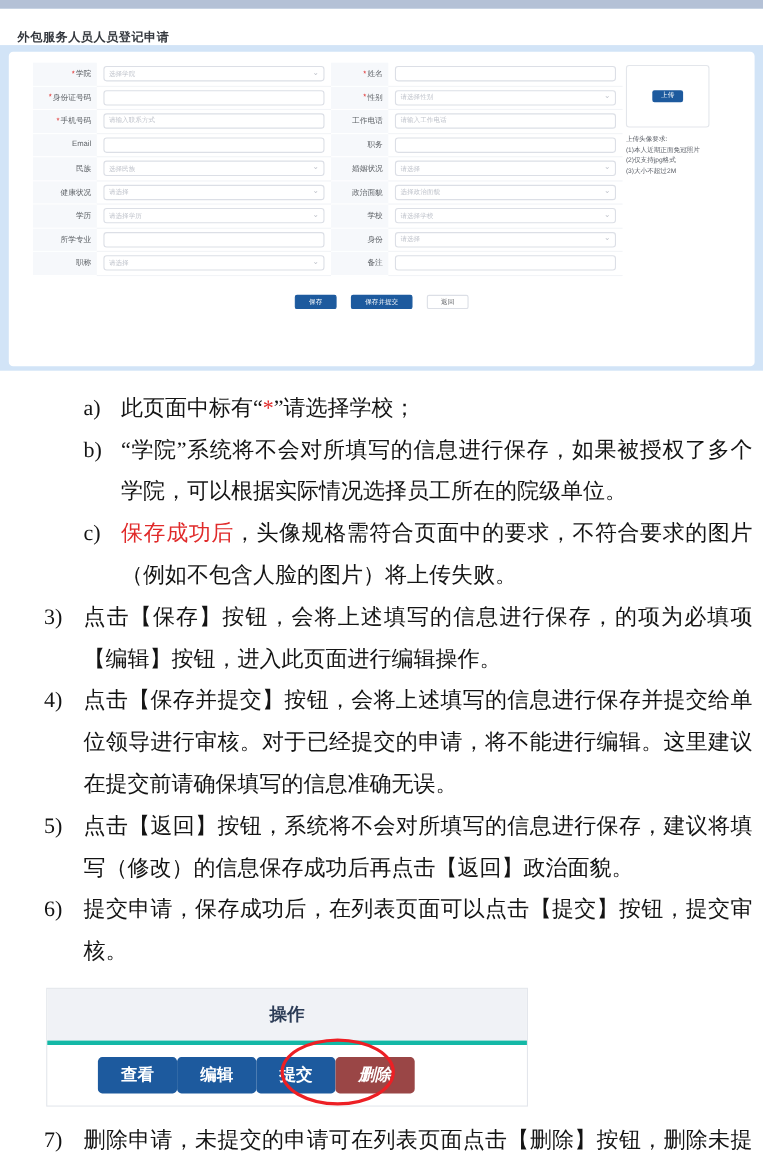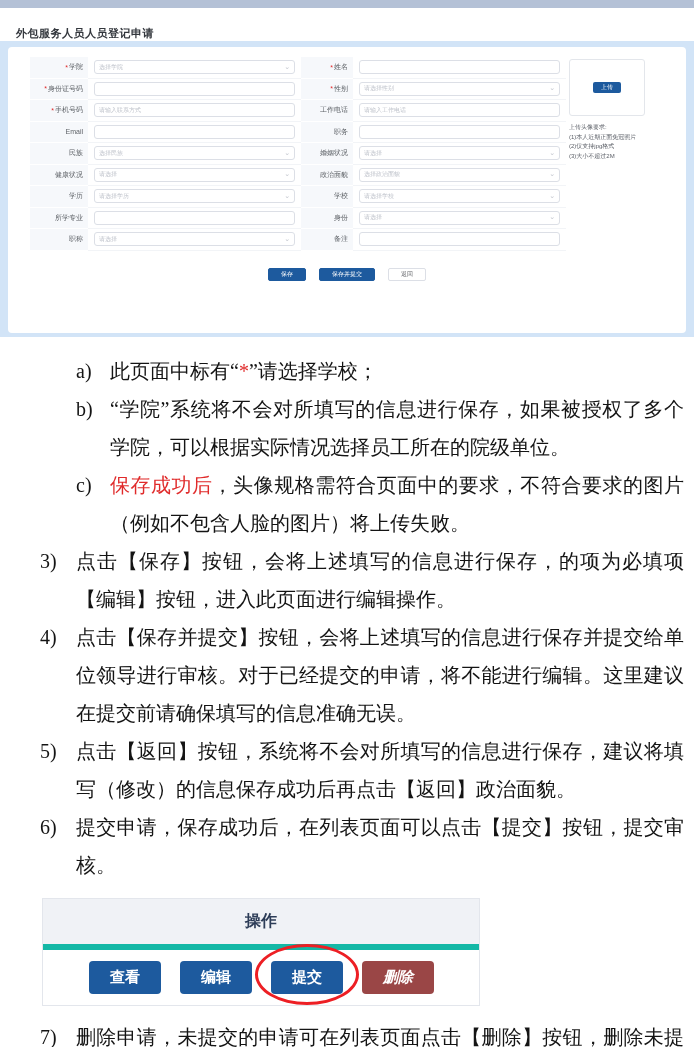--- a/index.html
+++ b/index.html
@@ -50,24 +50,24 @@
   .instr.number { margin-left:40px; }
   .instr.number .marker { width:36px; }
   .instr .body { flex:1; text-align:justify; }
   .instr .red { color:#e02a2a; }
   #instr-top { margin-top:15px; }
   #instr-bottom { margin-top:12px; }
 
   
   .op-panel { position:relative; margin:14px 0 0 42px; width:438px;
     border:1px solid #e3e6ec; background:#fff; }
-  .op-header { height:51px; background:#f0f2f6; border-bottom:6px solid #14b8a6;
+  .op-header { height:51px; background:#f0f2f6; border-bottom:4px solid #14b8a6;
     display:flex; align-items:center; justify-content:center;
     font-size:16px; font-weight:bold; color:#2c3c57; }
-  .op-body { height:55px; display:flex; align-items:center; padding-left:46px; gap:19px; }
+  .op-body { height:55px; display:flex; align-items:center; padding-left:46px; }
   .op-btn { width:72px; height:33px; border:none; border-radius:4px; color:#fff;
     font-size:15px; font-weight:bold; cursor:pointer; font-family:"Liberation Sans",sans-serif; }
   .op-btn.blue { background:#1d5a9e; }
   .op-btn.red { background:#9a4646;font-style:italic; }
   .red-ellipse { position:absolute; left:212px; top:45px; width:104px; height:61px;
     border:3px solid #ed1f24; border-radius:50%; pointer-events:none; }
 </style>
 </head>
 <body>
 

